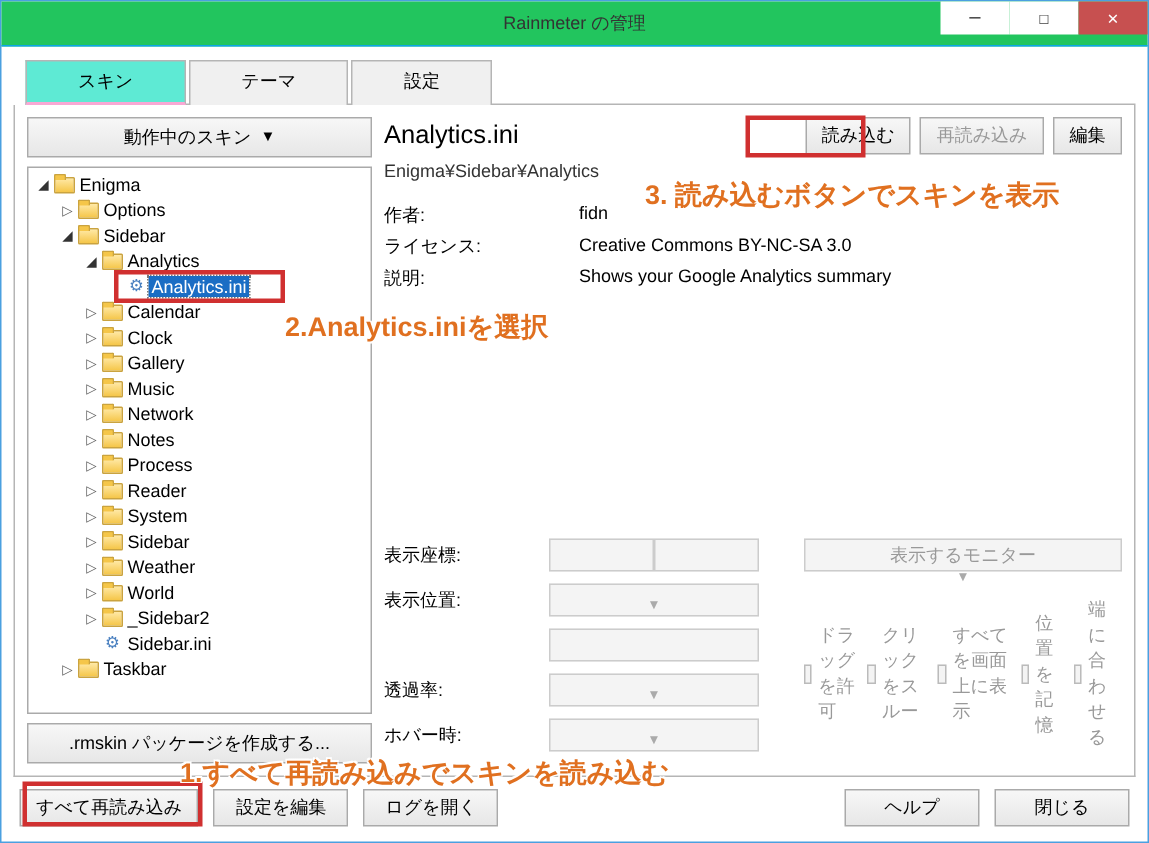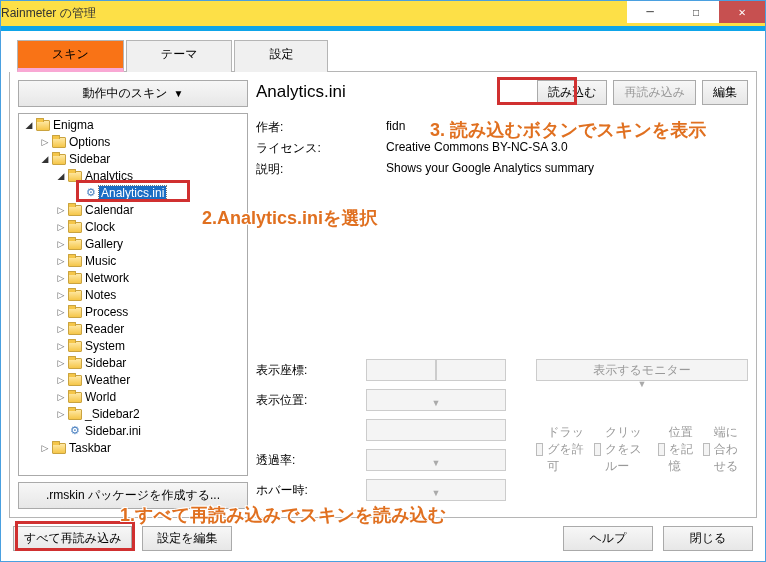--- a/index.html
+++ b/index.html
@@ -16,24 +16,25 @@
   .window {
     width: 766px;
     height: 562px;
     border: 1px solid #4aa0e0;
     background: #fff;
     display: flex;
     flex-direction: column;
   }
   .titlebar {
     height: 30px;
-    background: #fde047;
-    border-bottom: 5px solid #0ea5e9;
-    display: flex;
-    align-items: center;
+    background: #22c55e;
+    border-bottom: 1px solid #0ea5e9;
+    display: flex;
+    align-items: center;
+    justify-content: center;
     position: relative;
   }
   .titlebar .title { color: #333; font-size: 12px; }
   .win-btns {
     position: absolute;
     right: 0; top: 0;
     display: flex;
     height: 22px;
   }
   .win-btn {
@@ -63,22 +64,22 @@
     padding: 5px 34px;
     border: 1px solid #b5b5b5;
     border-bottom: none;
     background: #f0f0f0;
     margin-right: 2px;
     position: relative;
     top: 1px;
     font-size: 12px;
   }
   .tab.active {
-    background: #f97316;
-    border-bottom: 4px solid #f9a8d4;
+    background: #5eead4;
+    border-bottom: 2px solid #f9a8d4;
   }
   .content {
     flex: 1;
     border: 1px solid #b5b5b5;
     border-top: none;
     display: flex;
     padding: 8px;
     gap: 8px;
   }
   .left-col {
@@ -413,20 +414,21 @@
         <div class="main-head-row">
           <div>
             <div class="main-title">Analytics.ini</div>
           </div>
           <div class="head-btns">
             <button class="btn">読み込む</button>
             <button class="btn disabled">再読み込み</button>
             <button class="btn">編集</button>
           </div>
         </div>
+        <div class="crumb">Enigma¥Sidebar¥Analytics</div>
 
         <div class="kvtable">
           <div class="kvrow">
               <span class="k">作者:</span>
               <span class="v">fidn</span>
             </div>
           <div class="kvrow">
               <span class="k">ライセンス:</span>
               <span class="v">Creative Commons BY-NC-SA 3.0</span>
             </div>
@@ -455,20 +457,24 @@
             <div class="checkbox-row">
                 <span class="cb"></span>
                 <span>ドラッグを許可</span>
               </div>
             <div class="checkbox-row">
                 <span class="cb"></span>
                 <span>クリックをスルー</span>
               </div>
             <div class="checkbox-row">
                 <span class="cb"></span>
+                <span>すべてを画面上に表示</span>
+              </div>
+            <div class="checkbox-row">
+                <span class="cb"></span>
                 <span>位置を記憶</span>
               </div>
             <div class="checkbox-row">
                 <span class="cb"></span>
                 <span>端に合わせる</span>
               </div>
           </div>
 
           <div class="input-disabled" style="grid-column:2/4"></div>
 
@@ -484,26 +490,27 @@
               <span class="chev">▼</span>
             </div>
         </div>
       </div>
 
     </div>
 
     <div class="footer">
       <button class="btn">すべて再読み込み</button>
       <button class="btn">設定を編集</button>
+      <button class="btn">ログを開く</button>
       <span class="spacer"></span>
       <button class="btn">ヘルプ</button>
       <button class="btn">閉じる</button>
     </div>
   </div>
 </div>
 
 <div class="hl-box" style="left:76px; top:180px; width:114px; height:22px;"></div>
 <div class="hl-box" style="left:497px; top:77px; width:80px; height:28px;"></div>
 <div class="hl-box" style="left:15px; top:521px; width:120px; height:30px;"></div>
 
 <div class="annot" style="left:430px; top:118px;">3.  読み込むボタンでスキンを表示</div>
-<div class="annot" style="left:202px; top:206px;">2.Analytics.iniを選択</div>
+<div class="annot" style="left:190px; top:206px;">2.Analytics.iniを選択</div>
 <div class="annot" style="left:120px; top:503px;">1.すべて再読み込みでスキンを読み込む</div>
 
 </body></html>

